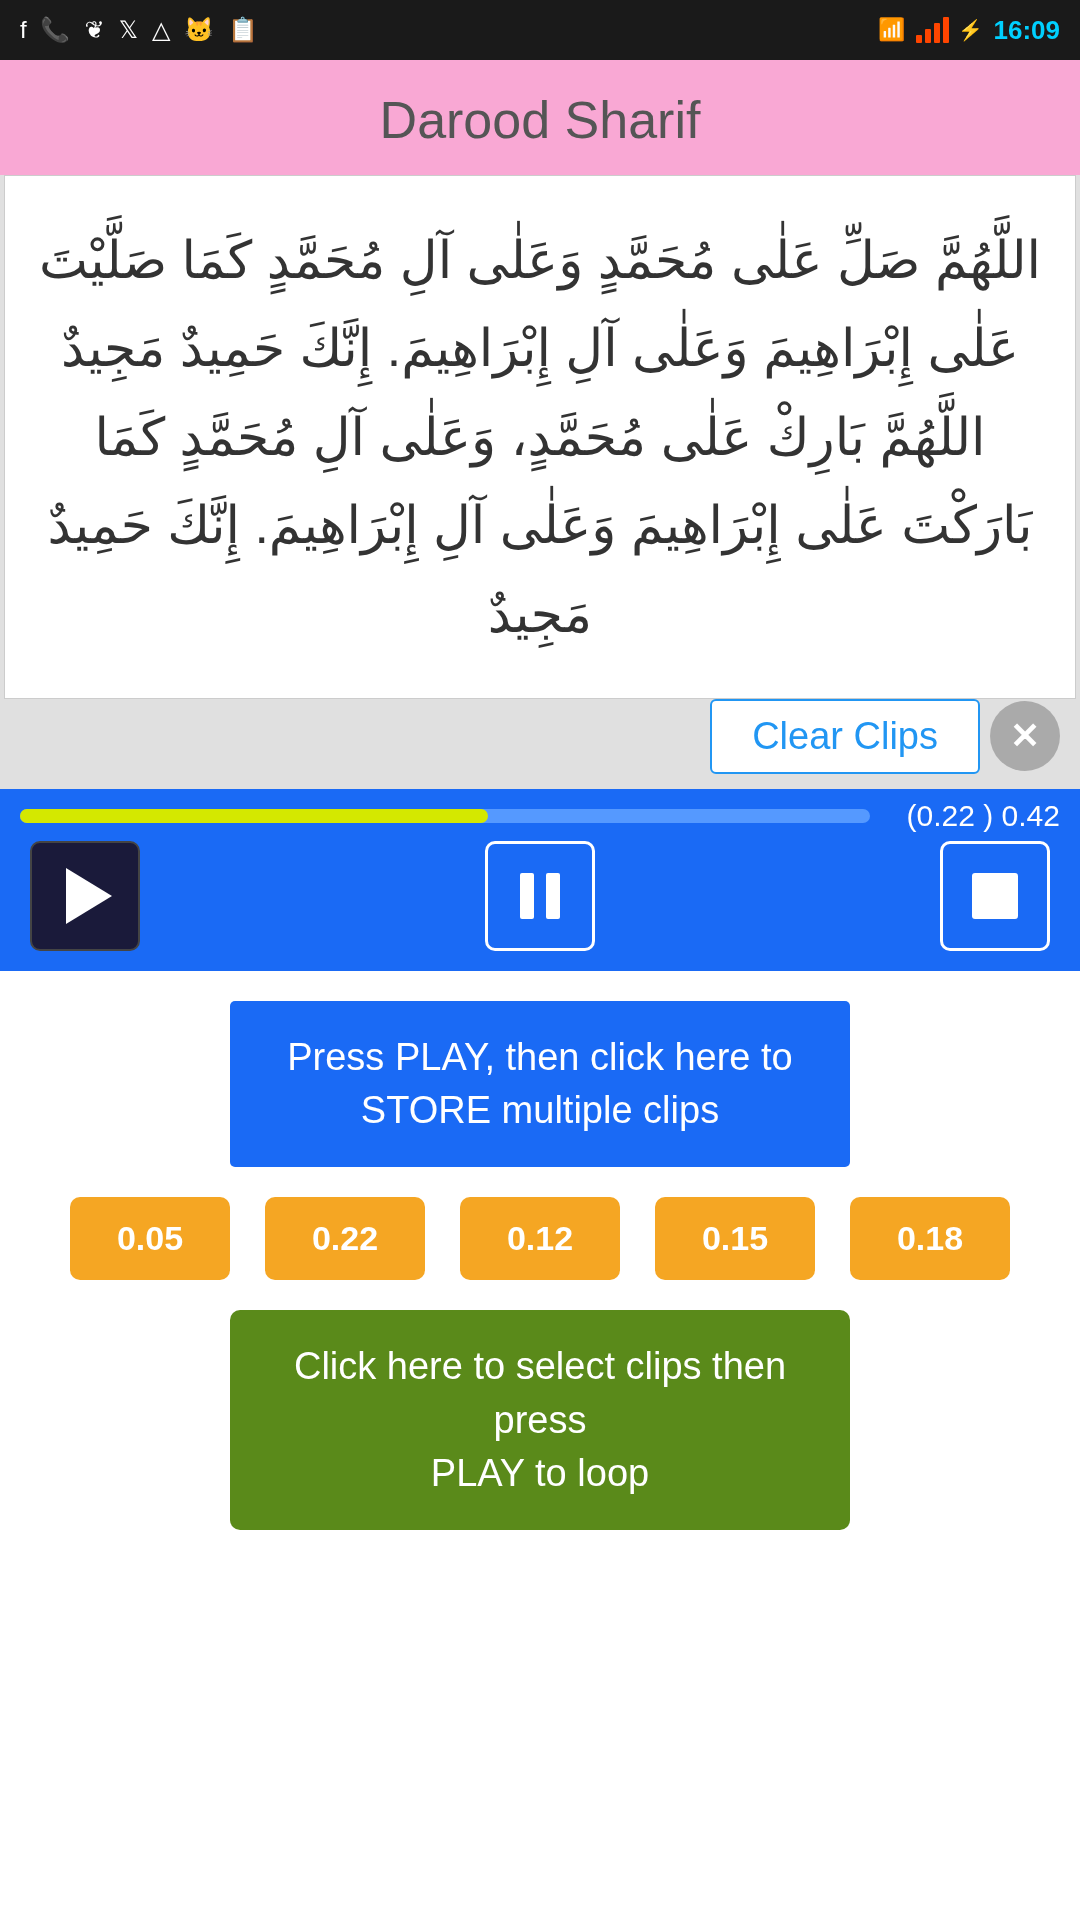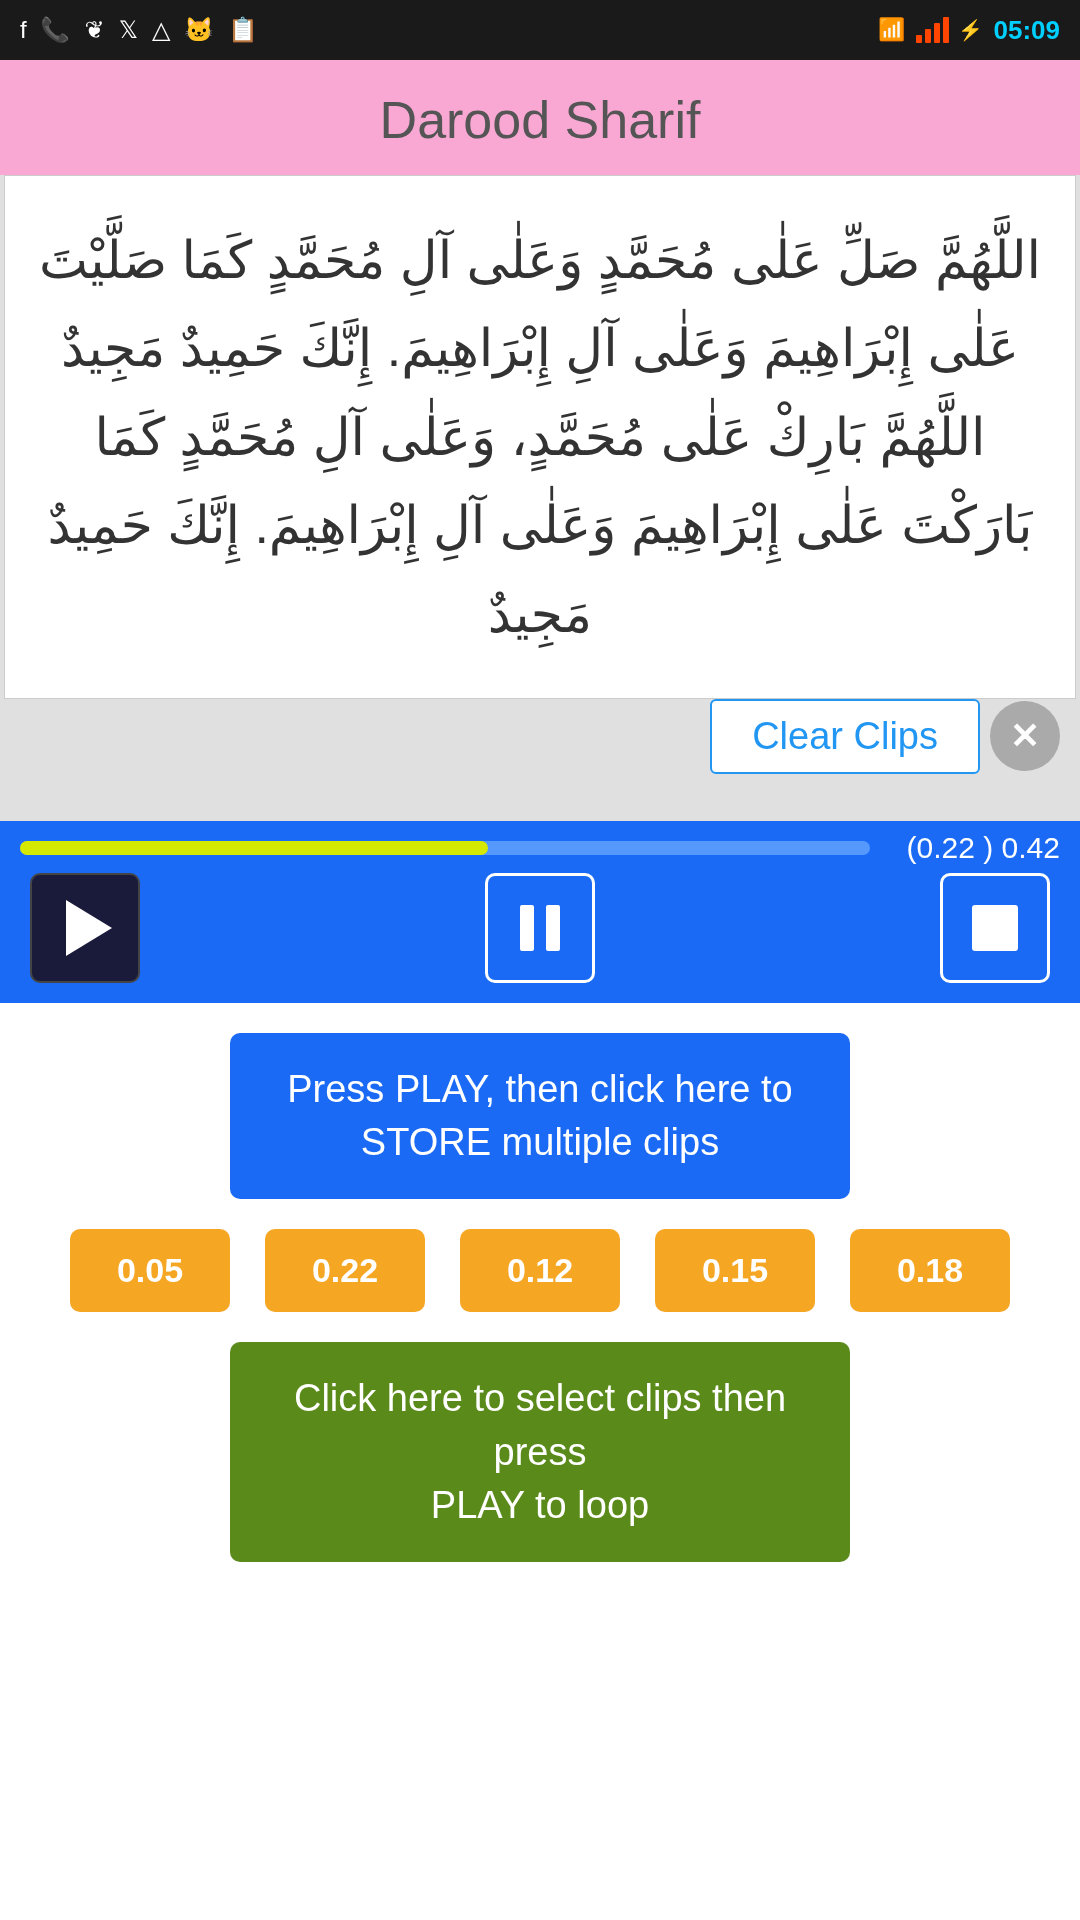--- a/index.html
+++ b/index.html
@@ -124,21 +124,20 @@
       cursor: pointer;
       font-size: 36px;
       color: white;
       font-weight: bold;
     }
 
     
     #player-area {
       background: #1a6af5;
       padding: 10px 20px 20px;
-      margin-top: 32px;
     }
 
     #progress-row {
       display: flex;
       align-items: center;
       gap: 10px;
       margin-bottom: 8px;
     }
 
     #progress-bar-container {
@@ -226,21 +225,21 @@
       flex-direction: column;
       gap: 30px;
     }
 
     #store-button {
       background: #1a6af5;
       color: white;
       font-size: 38px;
       text-align: center;
       padding: 30px 20px;
-      border-radius: 10px;
+      border-radius: 5px;
       border: none;
       cursor: pointer;
       line-height: 1.4;
       width: 100%;
       max-width: 620px;
       margin: 0 auto;
       display: block;
     }
 
     #clips-grid {
@@ -294,21 +293,21 @@
   </div>
   <div id="status-bar-right">
     <span class="wifi-icon">📶</span>
     <div class="signal-bars">
       <div class="signal-bar" style="height:8px;background:#ff4500;"></div>
       <div class="signal-bar" style="height:14px;background:#ff4500;"></div>
       <div class="signal-bar" style="height:20px;background:#ff4500;"></div>
       <div class="signal-bar" style="height:26px;background:#ff4500;"></div>
     </div>
     <span class="battery-icon">⚡</span>
-    <span>05:09</span>
+    <span>16:09</span>
   </div>
 </div>
 
 <div id="app-header">
   <h1 id="app-title">Darood Sharif</h1>
 </div>
 
 <div id="arabic-text-container">
   <div id="arabic-text">اللَّهُمَّ صَلِّ عَلٰى مُحَمَّدٍ وَعَلٰى آلِ مُحَمَّدٍ كَمَا صَلَّيْتَ عَلٰى إِبْرَاهِيمَ وَعَلٰى آلِ إِبْرَاهِيمَ. إِنَّكَ حَمِيدٌ مَجِيدٌ اللَّهُمَّ بَارِكْ عَلٰى مُحَمَّدٍ، وَعَلٰى آلِ مُحَمَّدٍ كَمَا بَارَكْتَ عَلٰى إِبْرَاهِيمَ وَعَلٰى آلِ إِبْرَاهِيمَ. إِنَّكَ حَمِيدٌ مَجِيدٌ</div>
 </div>

